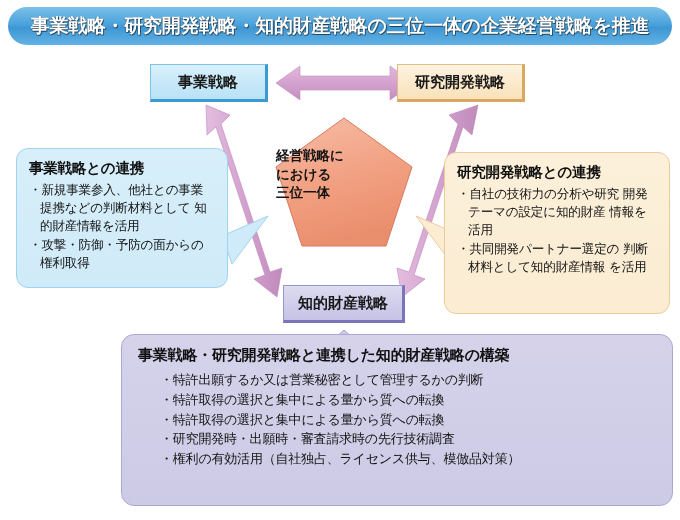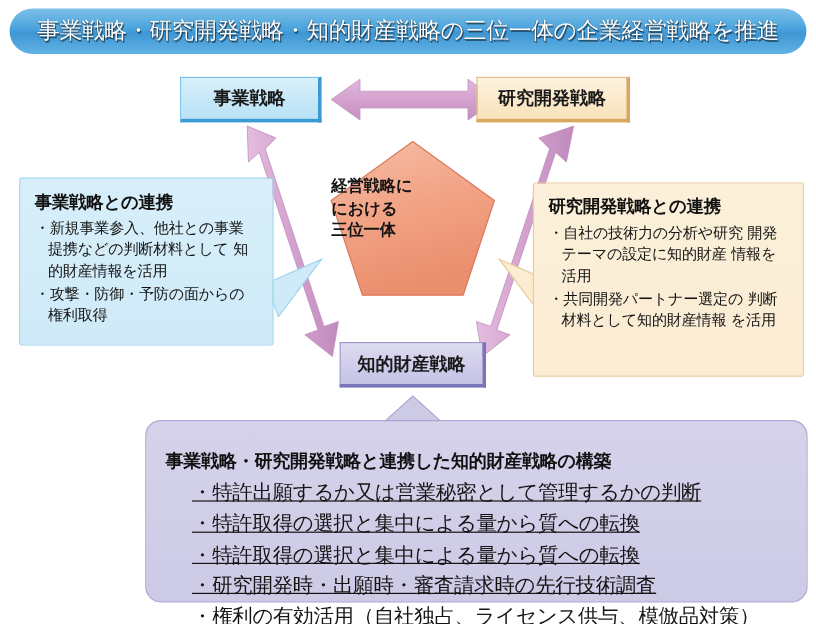--- a/index.html
+++ b/index.html
@@ -31,21 +31,21 @@
     border-radius: 19px;
     background: linear-gradient(180deg, #7cc0e8 0%, #4aa3dd 45%, #3e97d4 55%, #62b2e4 100%);
     box-sizing: border-box;
     display: flex;
     align-items: center;
     justify-content: center;
   }
   #header-title {
     color: #ffffff;
     font-size: 19px;
-    font-weight: normal;
+    font-weight: bold;
     letter-spacing: -0.3px;
     white-space: nowrap;
     text-shadow: 1px 1px 0 rgba(0,0,0,0.45), -0.5px -0.5px 0 rgba(0,0,0,0.25),
                  0.5px -0.5px 0 rgba(0,0,0,0.25), -0.5px 0.5px 0 rgba(0,0,0,0.25);
   }
 
   
   .node-box {
     position: absolute;
     box-sizing: border-box;
@@ -107,21 +107,21 @@
     font-size: 13.5px;
     font-weight: bold;
     line-height: 1.38;
     color: #141414;
   }
 
   
   .panel {
     position: absolute;
     box-sizing: border-box;
-    border-radius: 2px;
+    border-radius: 12px;
     padding: 10px 12px 14px 12px;
   }
   .panel-title {
     font-weight: bold;
     font-size: 14.5px;
     color: #111111;
     margin-bottom: 3px;
     letter-spacing: -0.2px;
   }
   .panel-list {
@@ -152,39 +152,38 @@
     left: 444px;
     top: 152px;
     width: 226px;
     height: 162px;
     background: linear-gradient(180deg, #fcf0da 0%, #fbecd2 100%);
     border: 1px solid #e9cc9c;
   }
 
   #panel-bottom {
     left: 121px;
-    top: 350px;
+    top: 334px;
     width: 552px;
-    height: 152px;
+    height: 172px;
     background: linear-gradient(180deg, #d5d2ea 0%, #cdcae6 100%);
     border: 1px solid #aba7d4;
     border-radius: 13px;
-    padding: 24px 16px;
+    padding: 11px 16px;
   }
   #panel-bottom .panel-title {
     font-size: 15px;
     margin-bottom: 5px;
   }
   #panel-bottom .panel-list li {
-    font-size: 17px;
+    font-size: 13px;
     line-height: 1.52;
     padding-left: 22px;
     text-indent: 0;
     margin-bottom: 0;
-    text-decoration: underline;
   }
 
   
   #connectors {
     position: absolute;
     left: 0;
     top: 0;
     width: 680px;
     height: 520px;
     pointer-events: none;

